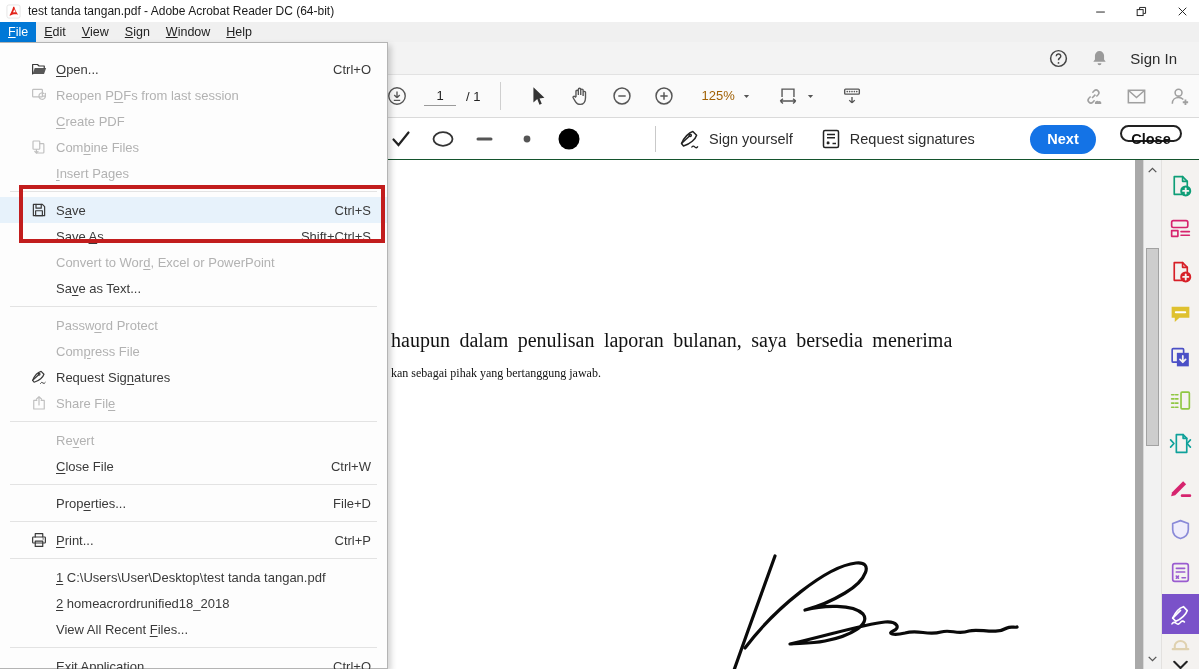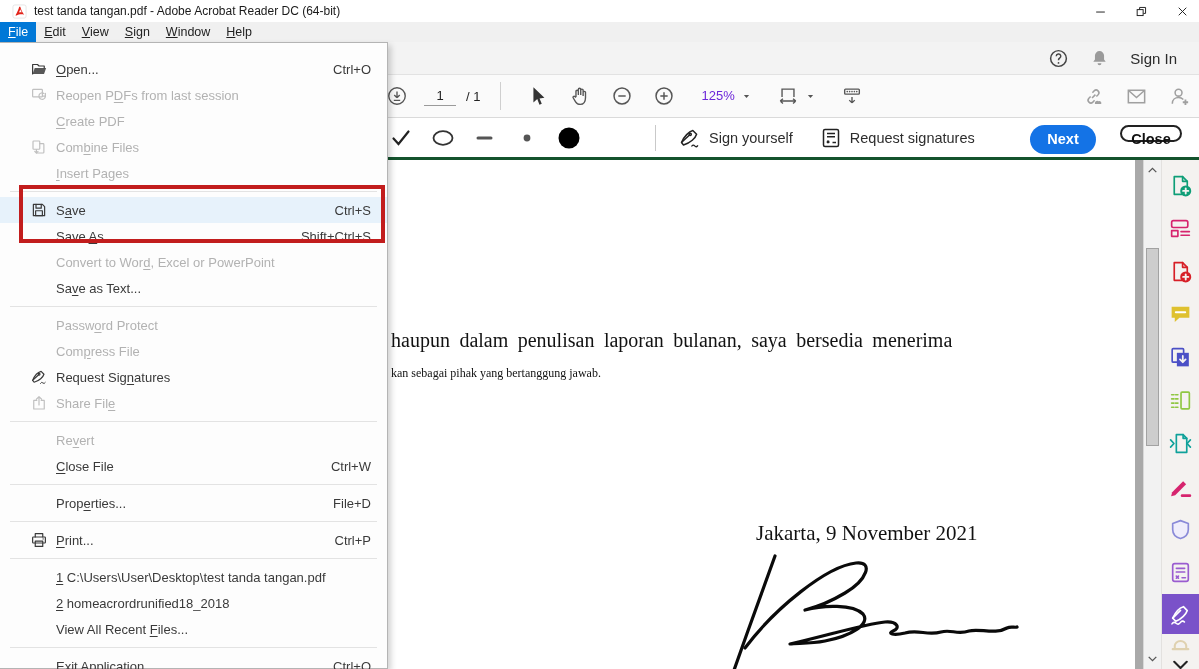--- a/index.html
+++ b/index.html
@@ -3,21 +3,21 @@
 <meta charset="utf-8">
 <style>
   * { margin:0; padding:0; box-sizing:border-box; }
   html,body { width:1199px; height:669px; overflow:hidden; }
   body { font-family:"Liberation Sans",sans-serif; background:#fff; position:relative; color:#333; }
   .icn { display:inline-flex; align-items:center; justify-content:center; }
   .icn svg { width:100%; height:100%; }
 
   
   .titlebar { position:absolute; top:0; left:0; right:0; height:22px; background:#fff;
-              display:flex; align-items:center; padding-left:12px; z-index:6; }
+              display:flex; align-items:center; padding-left:6px; z-index:6; }
   .titlebar .app-icon { width:15px; height:15px; margin-right:7px; }
   .titlebar .title { font-size:12px; color:#1a1a1a; }
   .win-controls { position:absolute; right:10px; top:0; height:22px; display:flex; gap:28px; align-items:center; }
   .win-controls .icn { width:13px; height:13px; color:#222; }
 
   
   .menubar { position:absolute; top:22px; left:0; right:0; height:20px; background:#f0f0f0;
              display:flex; align-items:stretch; z-index:6; font-size:12.5px; }
   .mb-item { padding:0 8px; display:flex; align-items:center; color:#222; }
   .mb-item.active { background:#0078d7; color:#fff; }
@@ -31,28 +31,28 @@
   .signin { font-size:15px; color:#2b2b2b; }
 
   .toolbar2 { position:absolute; top:75px; left:0; right:0; height:43px; background:#fafafa;
               border-bottom:1px solid #dadada; z-index:5; display:flex; align-items:center; padding-left:386px; }
   .toolbar2 .icn { width:22px; height:22px; color:#565656; flex:none; }
   .page-input { width:32px; height:20px; border-bottom:1px solid #9a9a9a; text-align:center;
                 font-size:13px; color:#222; margin-left:16px; line-height:20px; }
   .page-total { font-size:13px; color:#222; margin-left:10px; }
   .tb-sep { width:1px; height:28px; background:#cfcfcf; margin:0 14px 0 20px; }
   .gap12 { margin-left:12px; } .gap20 { margin-left:20px; } .gap26 { margin-left:26px; }
-  .zoom-label { font-size:13px; color:#6d28d9; margin-left:26px; border-bottom:1px solid transparent; }
+  .zoom-label { font-size:13px; color:#a16207; margin-left:26px; border-bottom:1px solid transparent; }
   .caret { width:9px !important; height:9px !important; margin-left:7px; color:#555; }
   .tb2-right { position:absolute; right:8px; top:0; height:100%; display:flex; align-items:center; gap:20px; }
   .tb2-right .icn { width:23px; height:23px; color:#a0a0a0; }
 
   
   .signbar { position:absolute; top:118px; left:0; right:0; height:42px; background:#fff;
-             border-bottom:3px solid #14532d; z-index:5; display:flex; align-items:center; padding-left:389px; }
+             border-bottom:1px solid #14532d; z-index:5; display:flex; align-items:center; padding-left:389px; }
   .signbar .tool { width:24px; height:24px; color:#222; margin-right:18px; }
   .sb-vsep { width:1px; height:26px; background:#c9c9c9; margin:0 12px 0 56px; }
   .sb-group { display:flex; align-items:center; margin-left:10px; }
   .sb-group .icn { width:24px; height:24px; color:#333; margin-right:7px; }
   .sb-label { font-size:14.5px; color:#2d2d2d; }
   .btn-next { position:absolute; right:103px; top:7px; width:66px; height:29px; border-radius:15px;
               background:#1473e6; color:#fff; font-weight:bold; font-size:14.5px; text-align:center; line-height:29px; }
   .btn-close { position:absolute; right:17px; top:7px; width:62px; height:17px; border-radius:15px;
                background:#fff; border:2px solid #222; color:#111; font-weight:bold; font-size:14.5px;
                text-align:center; line-height:25px; }
@@ -287,21 +287,20 @@
       </span>
     <span class="sb-label">Request signatures</span>
   </div>
   <div class="btn-next">Next</div>
   <div class="btn-close">Close</div>
 </div>
 
 <div class="docarea">
   <div class="doc-serif line1">haupun dalam penulisan laporan bulanan, saya bersedia menerima</div>
   <div class="doc-serif line2">kan sebagai pihak yang bertanggung jawab.</div>
-  <div class="doc-serif dateline">Jakarta, 9 November 2021</div>
 
   <svg class="sig-svg" viewBox="0 0 330 135" fill="none" stroke="#0a0a0a" stroke-width="3.2" stroke-linecap="round" stroke-linejoin="round">
     <path d="M70 8 C62 30 42 85 28 125"></path>
     <path d="M40 100 C70 60 122 18 151 15 C169 13 162 32 140 45 C125 54 108 60 100 62 C118 57 148 56 158 66 C166 76 146 88 120 93 C105 96 92 95 85 96 C120 88 160 76 180 74 C192 73 196 80 188 83 C182 85.5 188 88 200 85 C214 81 222 88 236 84 C246 81 252 87 264 83 C274 80 290 87 302 80 C306 78 310 80 312 79"></path>
   </svg>
 </div>
 
 <div class="scroll-gap"></div>
 <div class="scrollbar">
   <span class="icn sb-arrow sb-up">

